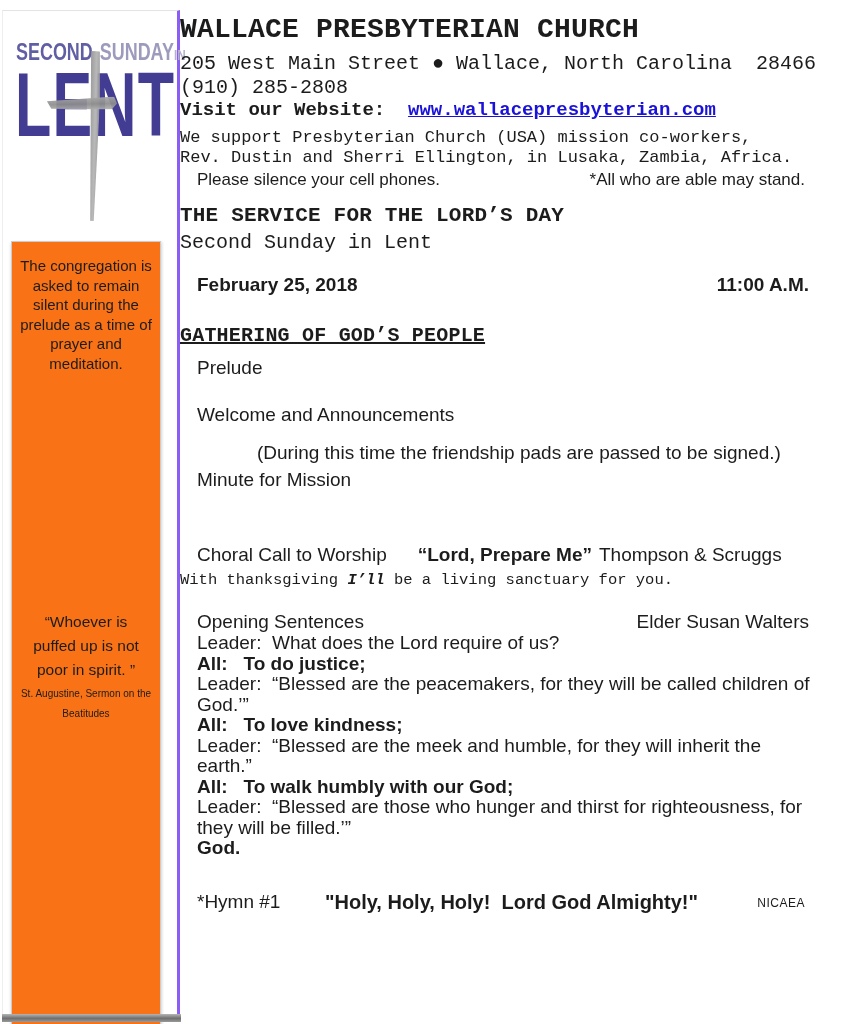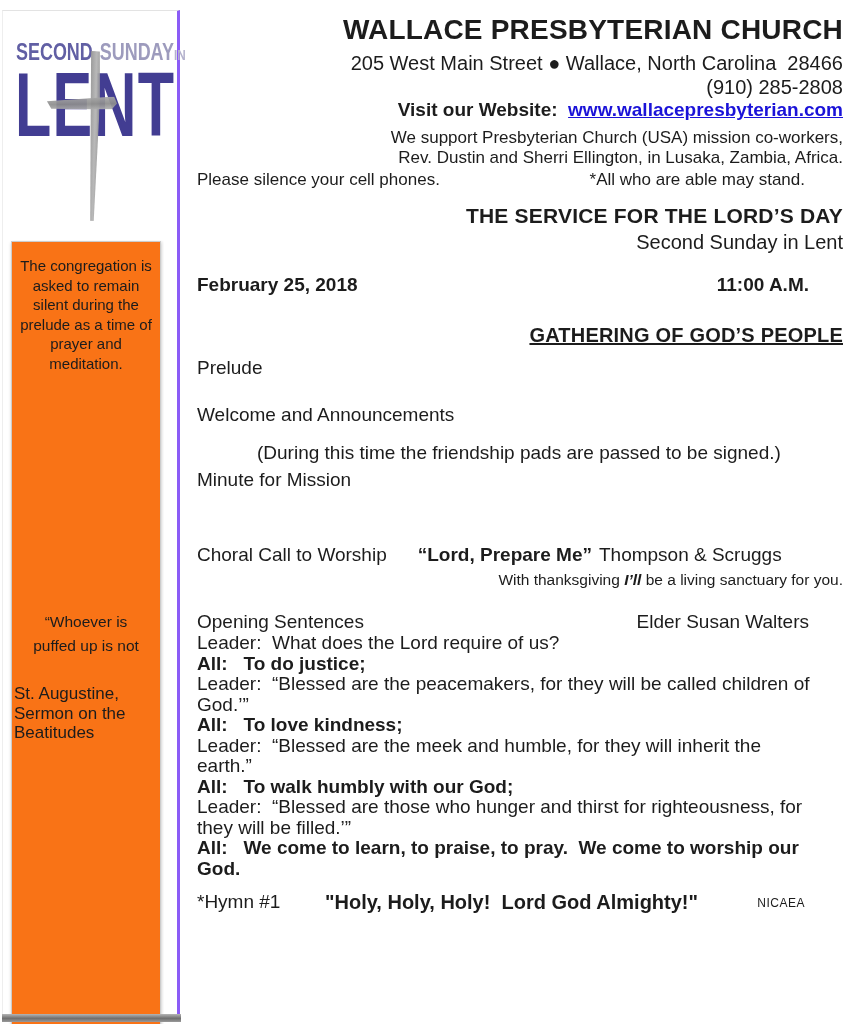--- a/index.html
+++ b/index.html
@@ -64,28 +64,28 @@
   }
   .side-note{
     position:absolute;left:2px;top:14px;width:144px;text-align:center;
     font-size:15px;line-height:19.5px;
   }
   .side-quote{
     position:absolute;left:2px;top:368px;width:144px;text-align:center;
     font-size:15.5px;line-height:24px;
   }
   .side-attrib{
-    position:absolute;left:2px;top:442px;width:144px;text-align:left;
-    font-size:17px;line-height:19.5px;
+    position:absolute;left:2px;top:442px;width:144px;text-align:center;
+    font-size:10px;line-height:19.5px;
   }
 
   
   .main{position:absolute;left:180px;top:0;width:663px;height:1024px;}
   .abs{position:absolute;left:0;width:663px;}
-  .center{text-align:right;}
+  .center{text-align:left;font-family:Liberation Mono, monospace;}
   .row{display:flex;justify-content:space-between;padding-left:17px;padding-right:38px;}
   .b{font-weight:bold;}
 
   .m-title{top:14px;font-size:28px;font-weight:bold;letter-spacing:.2px;}
   .m-address{top:52px;font-size:20px;}
   .m-phone{top:76px;font-size:20px;}
   .m-website{top:99px;font-size:19px;font-weight:bold;}
   .m-website a{color:var(--link-blue);text-decoration:underline;}
   .m-mission1{top:128px;font-size:17px;}
   .m-mission2{top:148px;font-size:17px;}
@@ -122,20 +122,21 @@
     <div class="logo-lent">LENT</div>
     <div class="cross-v"></div>
     <div class="cross-h"></div>
   </div>
 
   <div class="side-box">
     <div class="side-note">The congregation is asked to remain silent during the prelude as a time of prayer and meditation.</div>
     <div class="side-quote">
       <div>“Whoever is</div>
       <div>puffed up is not</div>
+      <div>poor in spirit. ”</div>
     </div>
     <div class="side-attrib">St. Augustine, Sermon on the Beatitudes</div>
   </div>
 
   <div class="strip-bottom-bar"></div>
 </div>
 
 <div class="main">
 
   <div class="abs center m-title">WALLACE PRESBYTERIAN CHURCH</div>
@@ -184,21 +185,20 @@
   <div class="abs m-dialogue">
     <div class="pre">Leader:  What does the Lord require of us?</div>
     <div class="pre b">All:   To do justice;</div>
     <div class="pre">Leader:  “Blessed are the peacemakers, for they will be called children of</div>
     <div class="pre">God.’”</div>
     <div class="pre b">All:   To love kindness;</div>
     <div class="pre">Leader:  “Blessed are the meek and humble, for they will inherit the earth.”</div>
     <div class="pre b">All:   To walk humbly with our God;</div>
     <div class="pre">Leader:  “Blessed are those who hunger and thirst for righteousness, for</div>
     <div class="pre">they will be filled.’”</div>
-    <div class="pre b">All:   We come to learn, to praise, to pray.  We come to worship our</div>
     <div class="pre b">God.</div>
   </div>
 
   <div class="abs m-hymn">
     <span class="hymn-label">*Hymn #1</span>
     <span class="hymn-title pre">"Holy, Holy, Holy!  Lord God Almighty!"</span>
     <span class="hymn-tune">NICAEA</span>
   </div>
 
 </div>

